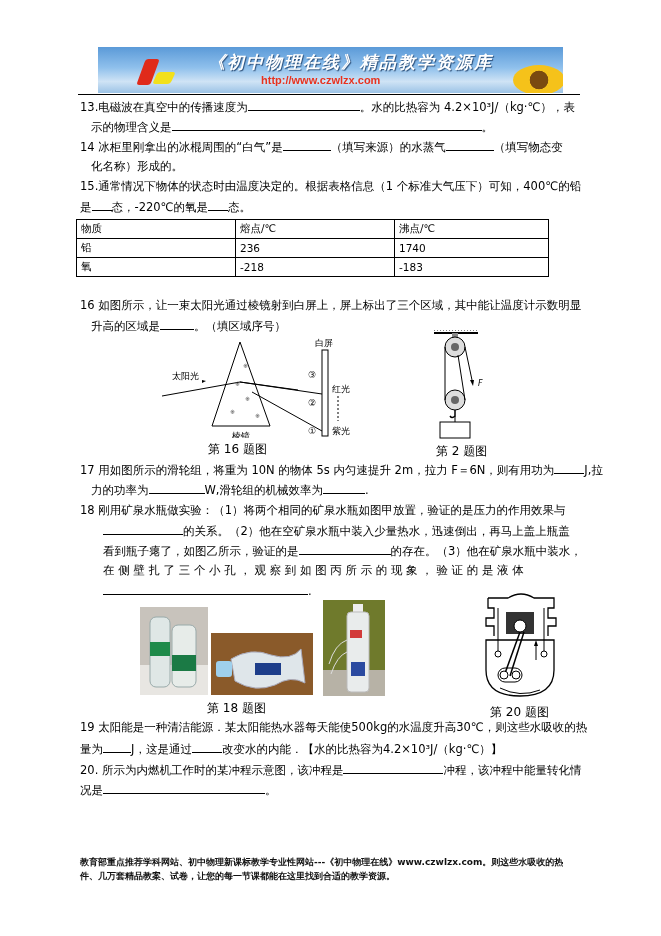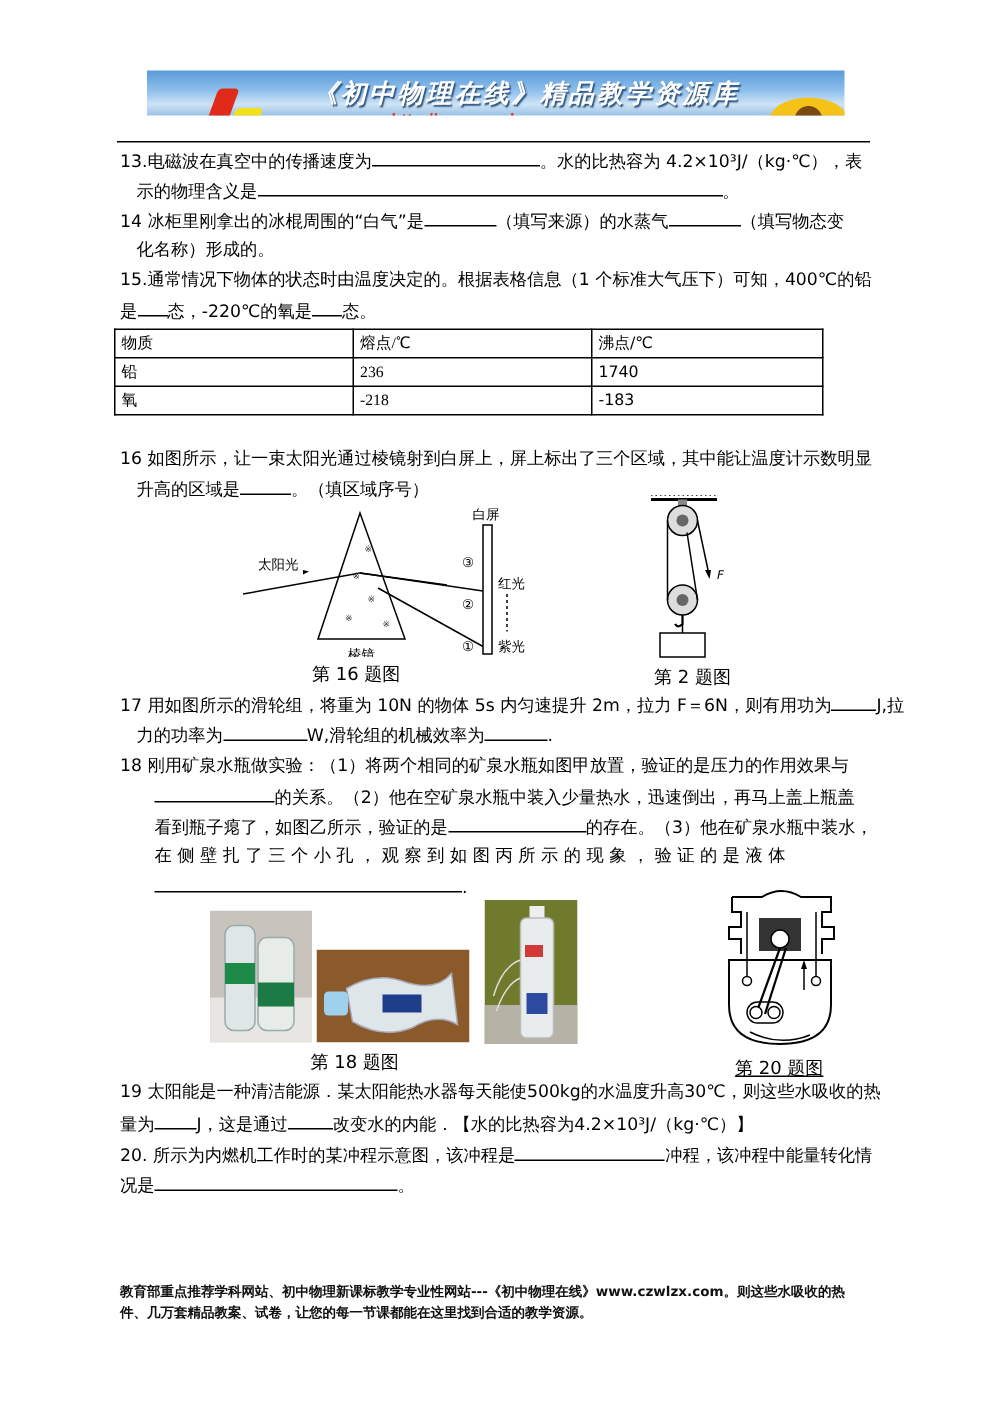--- a/index.html
+++ b/index.html
@@ -3,41 +3,41 @@
 <meta charset="utf-8">
 <style>
   html, body { margin:0; padding:0; background:#ffffff; }
   body { width:661px; height:936px; position:relative; overflow:hidden;
          font-family:"DejaVu Sans", sans-serif; color:#000; }
   .abs { position:absolute; }
   .line { position:absolute; left:80px; font-size:11.5px; line-height:15px; white-space:nowrap; }
   .indent { left:91px; }
   .blank { display:inline-block; border-bottom:1px solid #000; height:11px; vertical-align:baseline; }
   
-  #banner { left:98px; top:47px; width:465px; height:30px;
+  #banner { left:98px; top:47px; width:465px; height:46px;
             background:linear-gradient(180deg,#5b9ad8 0%,#8fc0ec 45%,#cfe3f5 75%,#9cc3e6 100%);
             overflow:hidden; }
   #banner .title { position:absolute; left:110px; top:4px; font-family:"DejaVu Serif", serif;
             font-size:17px; font-weight:bold; font-style:italic; color:#ffffff; letter-spacing:2px;
             text-shadow:1px 1px 1px #2a4f7a; }
   #banner .url { position:absolute; left:163px; top:27px; font-family:Liberation Sans, sans-serif;
             font-size:11px; color:#e8321e; font-weight:bold;text-align:center; }
   #banner .logo1 { position:absolute; left:43px; top:12px; width:14px; height:26px;
             background:#e02a1a; transform:skewX(-20deg); border-radius:3px; }
   #banner .logo2 { position:absolute; left:57px; top:25px; width:18px; height:12px;
             background:#f2e01c; transform:skewX(-25deg); border-radius:3px; }
   #banner .sun { position:absolute; left:415px; top:18px; width:52px; height:30px; border-radius:50%;
             background:radial-gradient(circle,#7a4a10 0 30%,#f5c21a 32% 100%); }
   #rule { left:78px; top:94px; width:502px; height:1px; background:#000; }
   
   #phase-table { position:absolute; left:76px; top:219px; width:473px; border-collapse:collapse;
             font-size:10.5px; }
   #phase-table td { border:1px solid #000; height:18px; padding:0 4px; vertical-align:middle; }
   #phase-table td:nth-child(1){ width:150px; }
-  #phase-table td:nth-child(2){ width:150px;font-family:Liberation Serif, serif; }
+  #phase-table td:nth-child(2){ width:150px; }
   .caption { position:absolute; font-size:12px; }
   .footer { position:absolute; left:80px; font-size:9px; line-height:13px; white-space:nowrap;
             font-weight:bold; color:#111; }
   .photo { position:absolute; border:0; }
 </style>
 </head>
 <body>
 
 <div id="banner" class="abs">
   <div class="logo1"></div>
@@ -190,21 +190,21 @@
   <circle cx="26" cy="83" r="4" fill="#fff" stroke="#000"></circle>
   <circle cx="38" cy="83" r="4" fill="#fff" stroke="#000"></circle>
   <line x1="58" y1="68" x2="58" y2="52" stroke="#000"></line>
   <polygon points="56,54 60,54 58,48" fill="#000"></polygon>
   <circle cx="20" cy="62" r="3" fill="none" stroke="#000"></circle>
   <circle cx="66" cy="62" r="3" fill="none" stroke="#000"></circle>
   <line x1="20" y1="16" x2="20" y2="59" stroke="#000"></line>
   <line x1="66" y1="16" x2="66" y2="59" stroke="#000"></line>
   <path d="M22 96 q20 10 40 2" fill="none" stroke="#000"></path>
 </svg>
-<div class="caption" style="left:490px;top:704px;text-decoration:underline;">第 20 题图</div>
+<div class="caption" style="left:490px;top:704px;">第 20 题图</div>
 
 <div class="line" style="top:720px;">19 太阳能是一种清洁能源．某太阳能热水器每天能使500kg的水温度升高30℃，则这些水吸收的热</div>
 <div class="line" style="top:741px;">
   <span>量为</span><span class="blank" style="width:28px;"></span><span>J，这是通过</span><span class="blank" style="width:30px;"></span><span>改变水的内能．【水的比热容为4.2×10³J/（kg·℃）】</span>
 </div>
 
 <div class="line" style="top:762px;">
   <span>20. 所示为内燃机工作时的某冲程示意图，该冲程是</span><span class="blank" style="width:100px;"></span><span>冲程，该冲程中能量转化情</span>
 </div>
 <div class="line" style="top:782px;text-align:right;">

